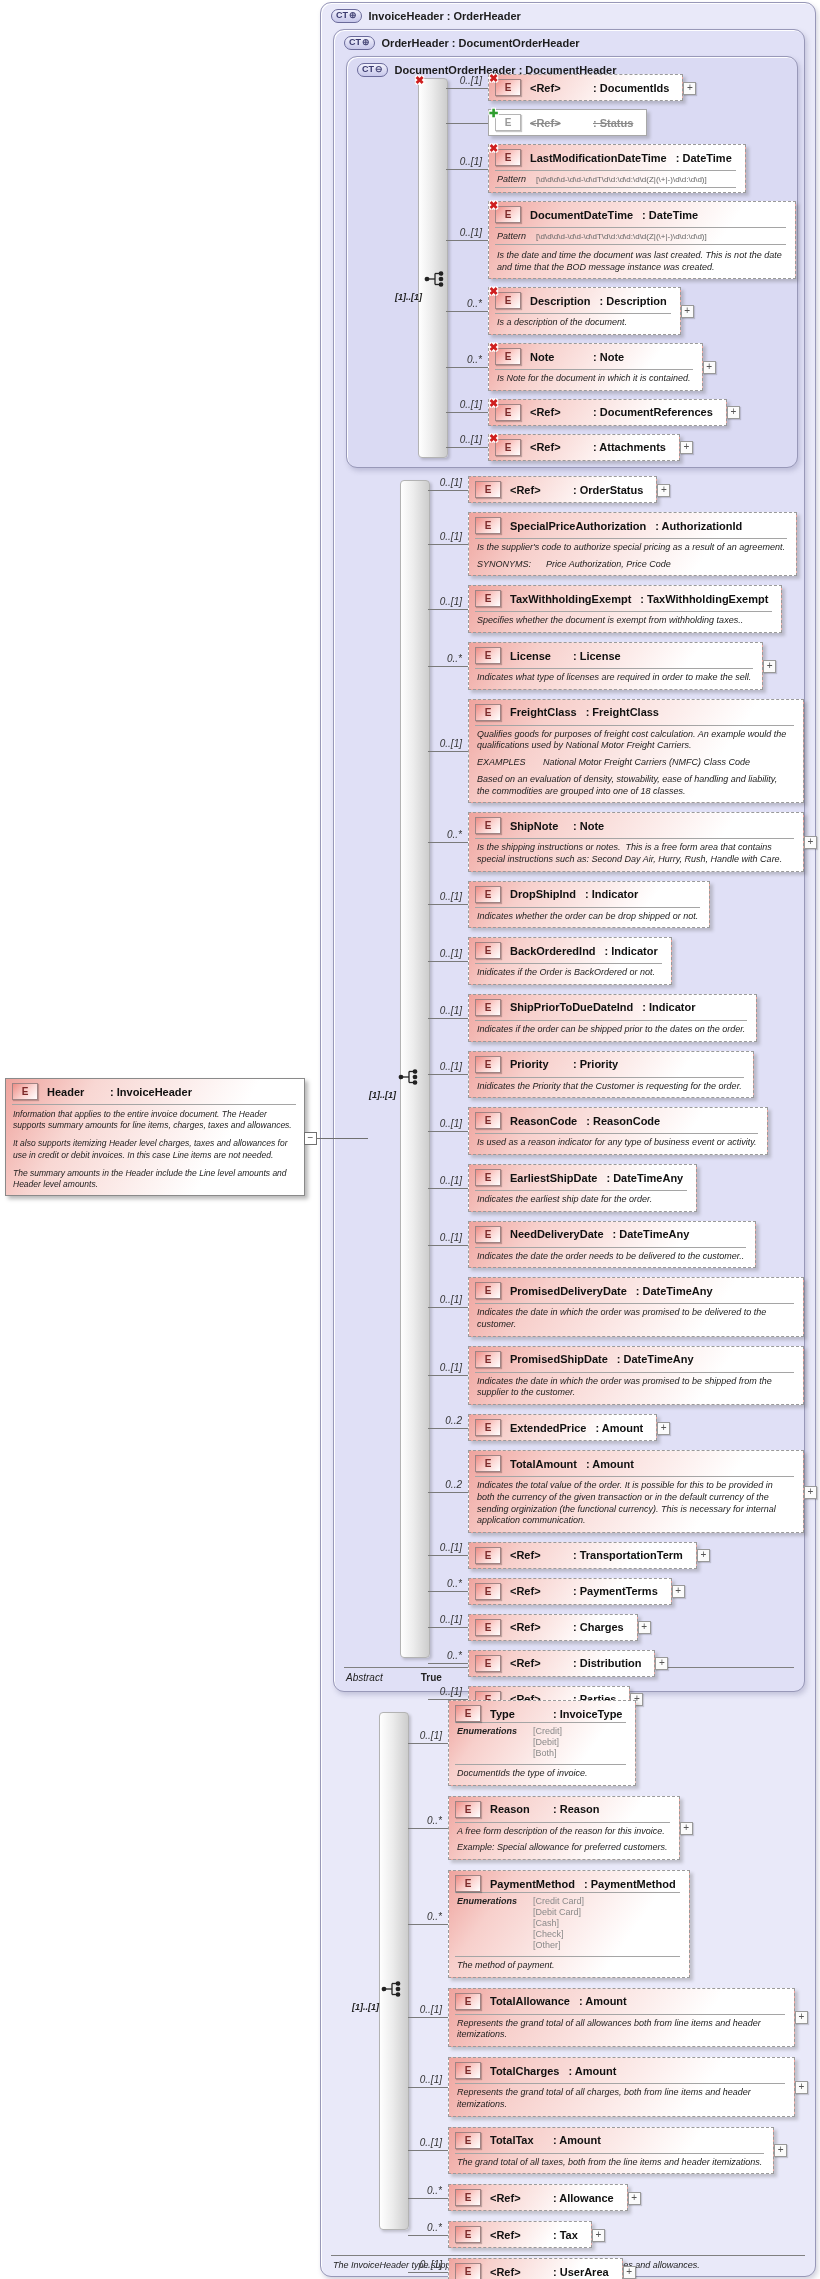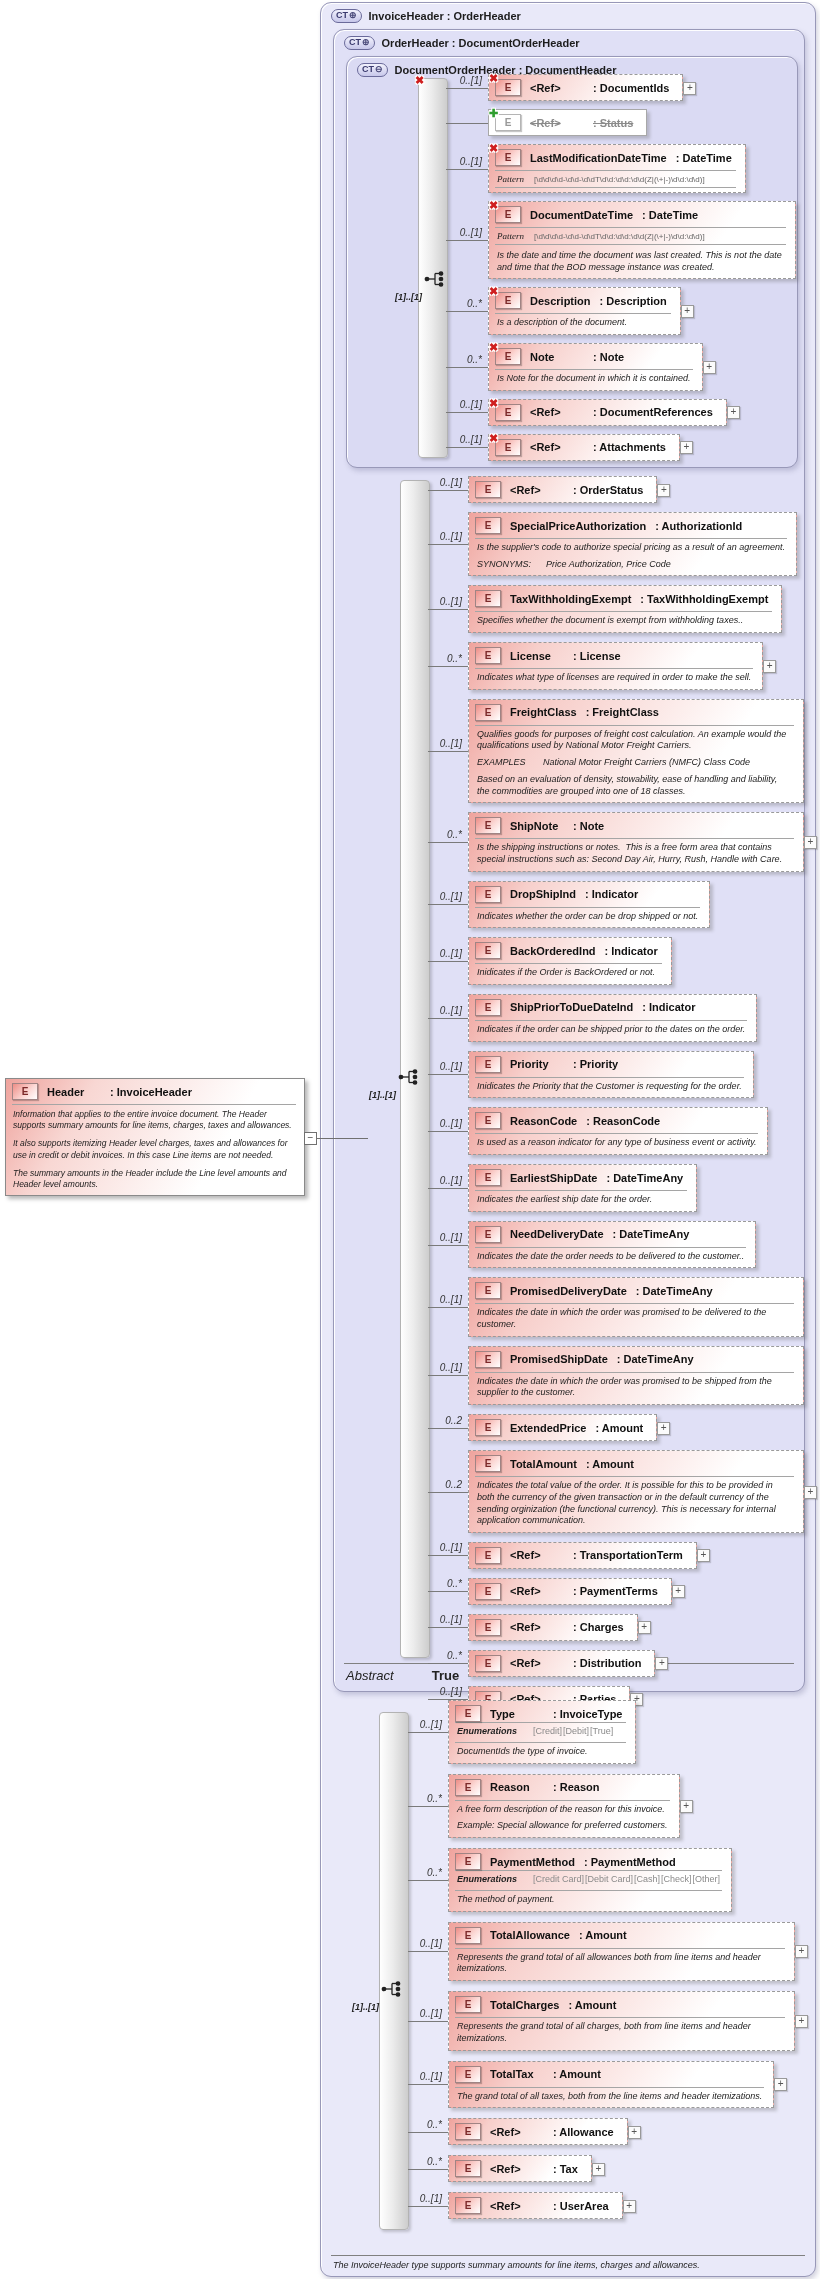--- a/index.html
+++ b/index.html
@@ -16,21 +16,21 @@
   .ctheader{display:flex;align-items:center;gap:7px;padding:6px 0 0 10px;
             font-size:11px;font-weight:bold;color:#1c1c1c;white-space:nowrap;}
   .cticon{display:inline-flex;align-items:center;gap:1px;border:1px solid #6a6a9a;border-radius:7px;
           background:linear-gradient(180deg,#f2f2fd,#c7c7ea);font-size:9px;font-weight:bold;
           color:#3a3a6e;padding:1px 4px;line-height:1.1;}
   .cticon .sub{font-size:9px;color:#4a4a7a;}
 
   .ctfooter{position:absolute;left:10px;right:10px;bottom:6px;border-top:1px solid #808080;
             padding:4px 2px 0;font-size:9px;font-style:italic;color:#222;}
   .abstract{position:absolute;left:10px;right:10px;bottom:8px;border-top:1px solid #808080;
-            padding:4px 2px 0;font-size:13px;display:flex;gap:38px;color:#222;}
+            padding:4px 2px 0;font-size:10px;display:flex;gap:38px;color:#222;}
   .abstract .alabel{font-style:italic;}
   .abstract .avalue{font-weight:600;}
 
   
   .seqbar{position:absolute;width:28px;border:1px solid #b3b3b3;border-radius:4px;
           background:linear-gradient(90deg,#ffffff,#ececec 45%,#cdcdcd);
           box-shadow:2px 2px 3px rgba(0,0,0,.18);}
   .section{position:absolute;display:flex;flex-direction:column;}
   #section-doc{left:400px;top:74px;width:396px;gap:8px;}
   #section-order{left:400px;top:476px;width:404px;gap:9px;}
@@ -78,26 +78,26 @@
          text-shadow:-1px -1px 0 #fff,1px -1px 0 #fff,-1px 1px 0 #fff,1px 1px 0 #fff;}
   .badge.removed{color:#cf1f1f;}
   .badge.added{color:#2f9e2f;}
 
   .ename{display:inline-block;}
   .ename.pad{min-width:54px;}
   .strike .ename,.strike .etype{text-decoration:line-through;color:#8a8a8a;}
 
   .patrow{display:flex;gap:10px;align-items:baseline;border-top:1px solid #a5a5a5;
           border-bottom:1px solid #a5a5a5;margin-top:4px;padding:3px 2px;}
-  .patlabel{font-size:9px;font-style:italic;color:#222;font-family:Liberation Serif, serif;}
+  .patlabel{font-size:9px;font-style:italic;color:#222;}
   .patval{font-size:8px;color:#666;white-space:nowrap;}
 
   .enumrow{display:flex;gap:16px;border-top:1px solid #a5a5a5;padding:3px 2px 2px;}
   .enumlabel{font-size:9px;font-style:italic;font-weight:bold;color:#222;}
-  .enumvals{display:flex;flex-direction:row;gap:1px;font-size:9px;color:#8a8a8a;}
+  .enumvals{display:flex;flex-direction:column;gap:1px;font-size:9px;color:#8a8a8a;}
 
   .descs{border-top:1px solid #a5a5a5;margin-top:4px;padding:3px 2px 1px;font-size:9px;
          font-style:italic;color:#1c1c1c;line-height:1.3;}
   .descs.nob{border-top:none;margin-top:2px;}
   .descs p{margin:0 0 5px;white-space:pre-wrap;}
   .descs p:last-child{margin:0;}
 
   .expand{position:absolute;right:-14px;top:calc(50% - 6px);width:11px;height:11px;
           border:1px solid #999;background:#fbfbfb;color:#555;font-size:10px;line-height:10px;
           text-align:center;box-shadow:1px 1px 1px rgba(0,0,0,.15);}
@@ -599,21 +599,21 @@
           <div class="ehead">
             <span class="eicon">E</span>
             <span class="ename pad">Type</span>
             <span class="etype">: InvoiceType</span>
           </div>
           <div class="enumrow">
             <span class="enumlabel">Enumerations</span>
             <div class="enumvals">
               <div>[Credit]</div>
               <div>[Debit]</div>
-              <div>[True]</div>
+              <div>[Both]</div>
             </div>
           </div>
           <div class="descs">
             <p>DocumentIds the type of invoice.</p>
           </div>
         </div>
       </div>
       <div class="row">
         <span class="mult">0..*</span>
         <div class="ebox">

